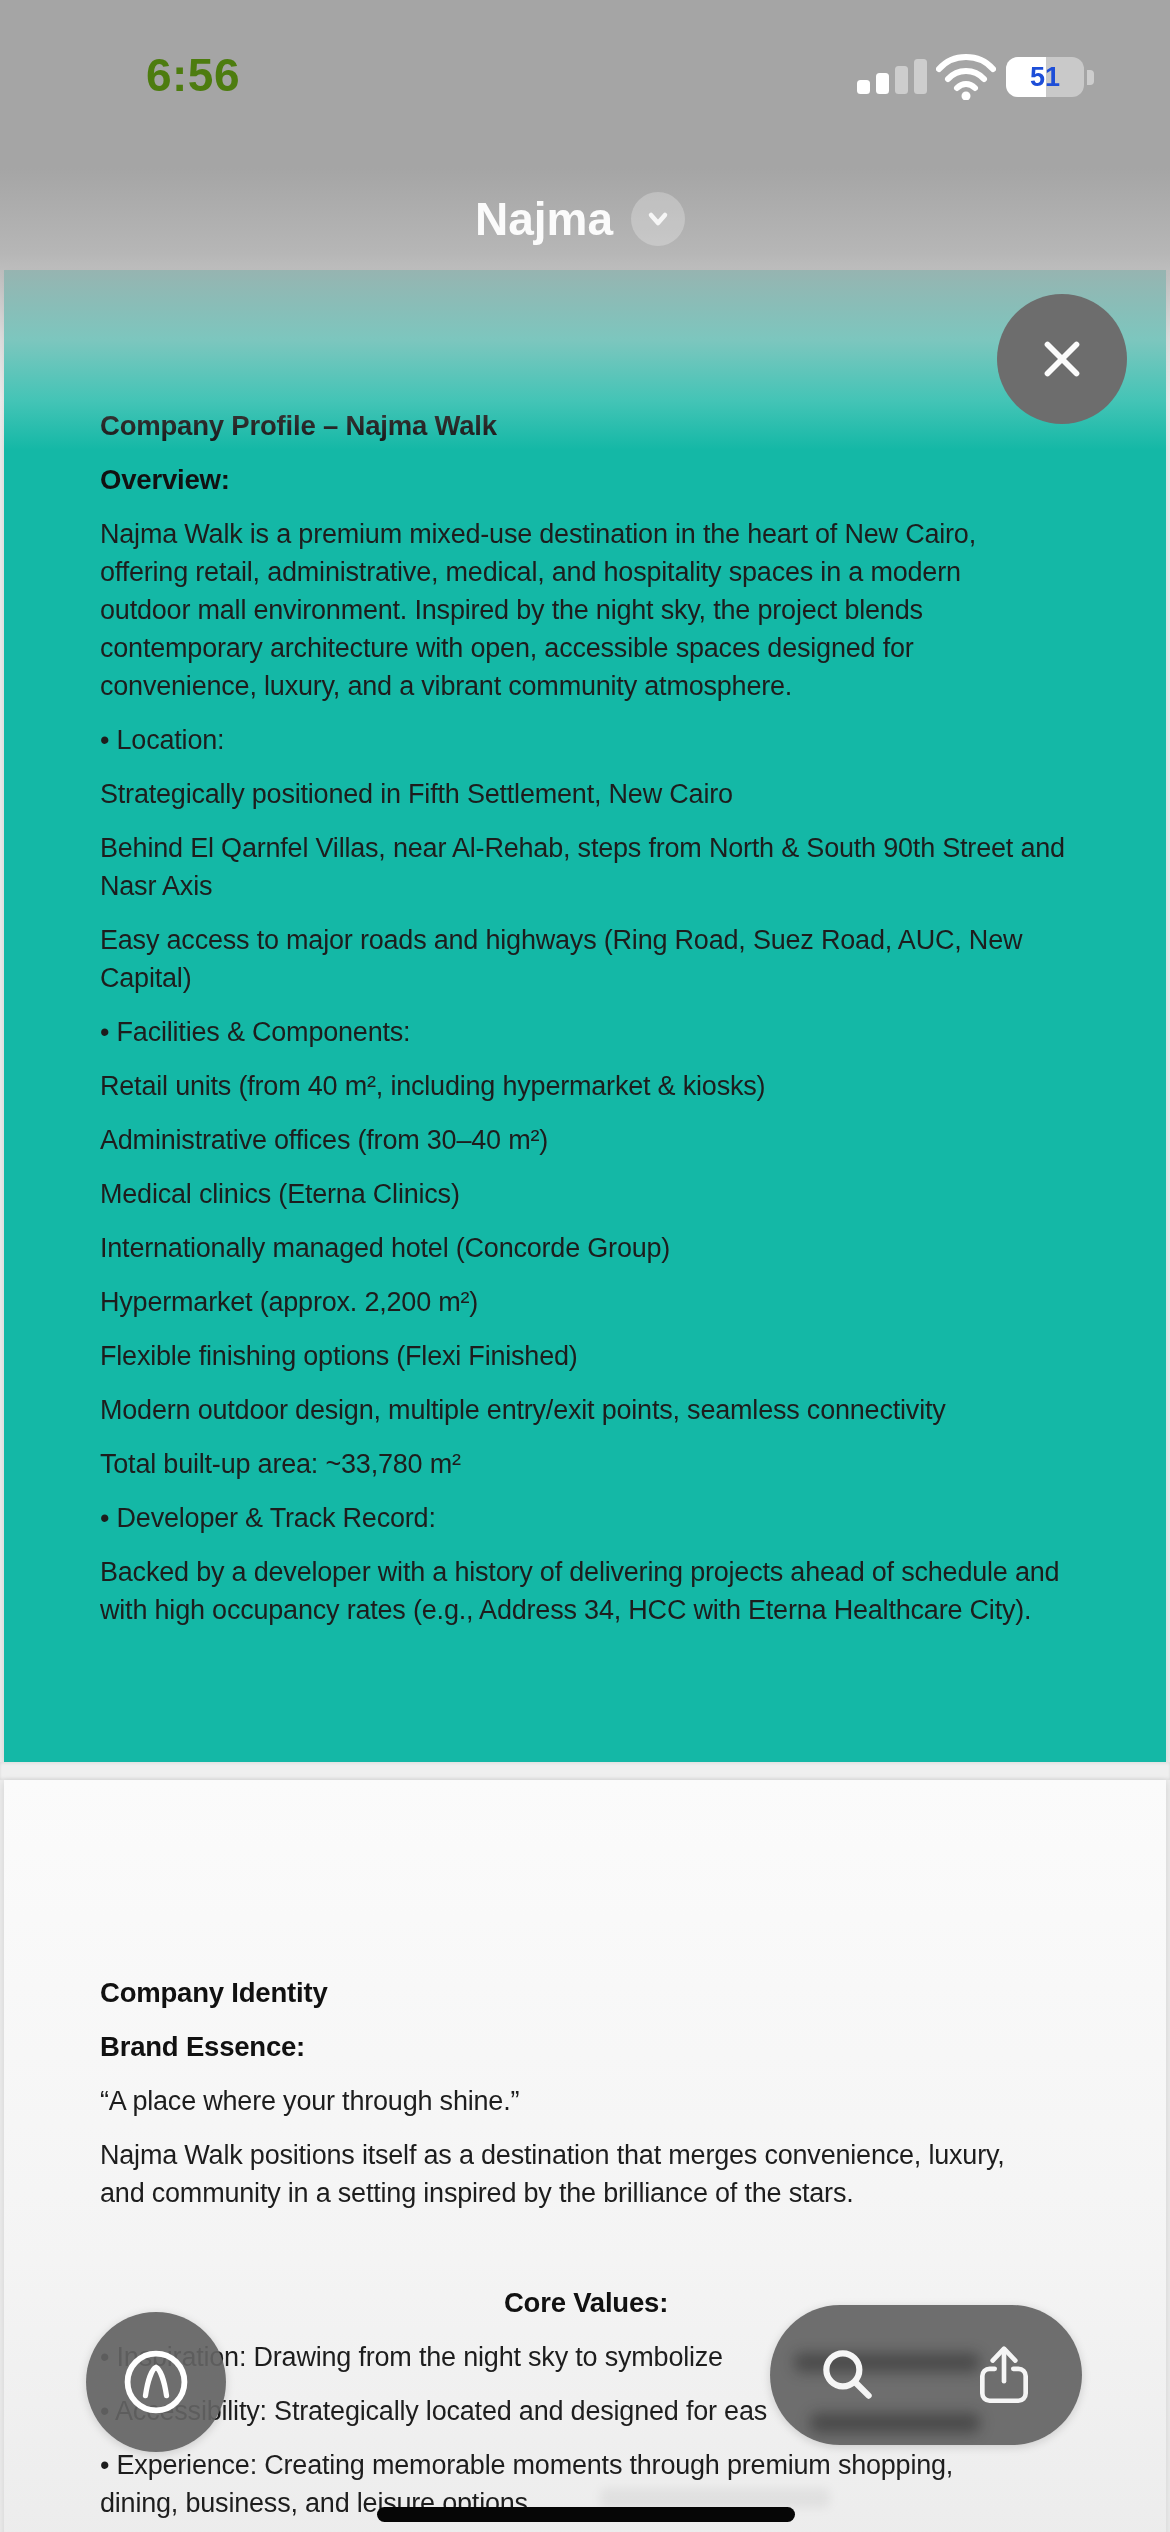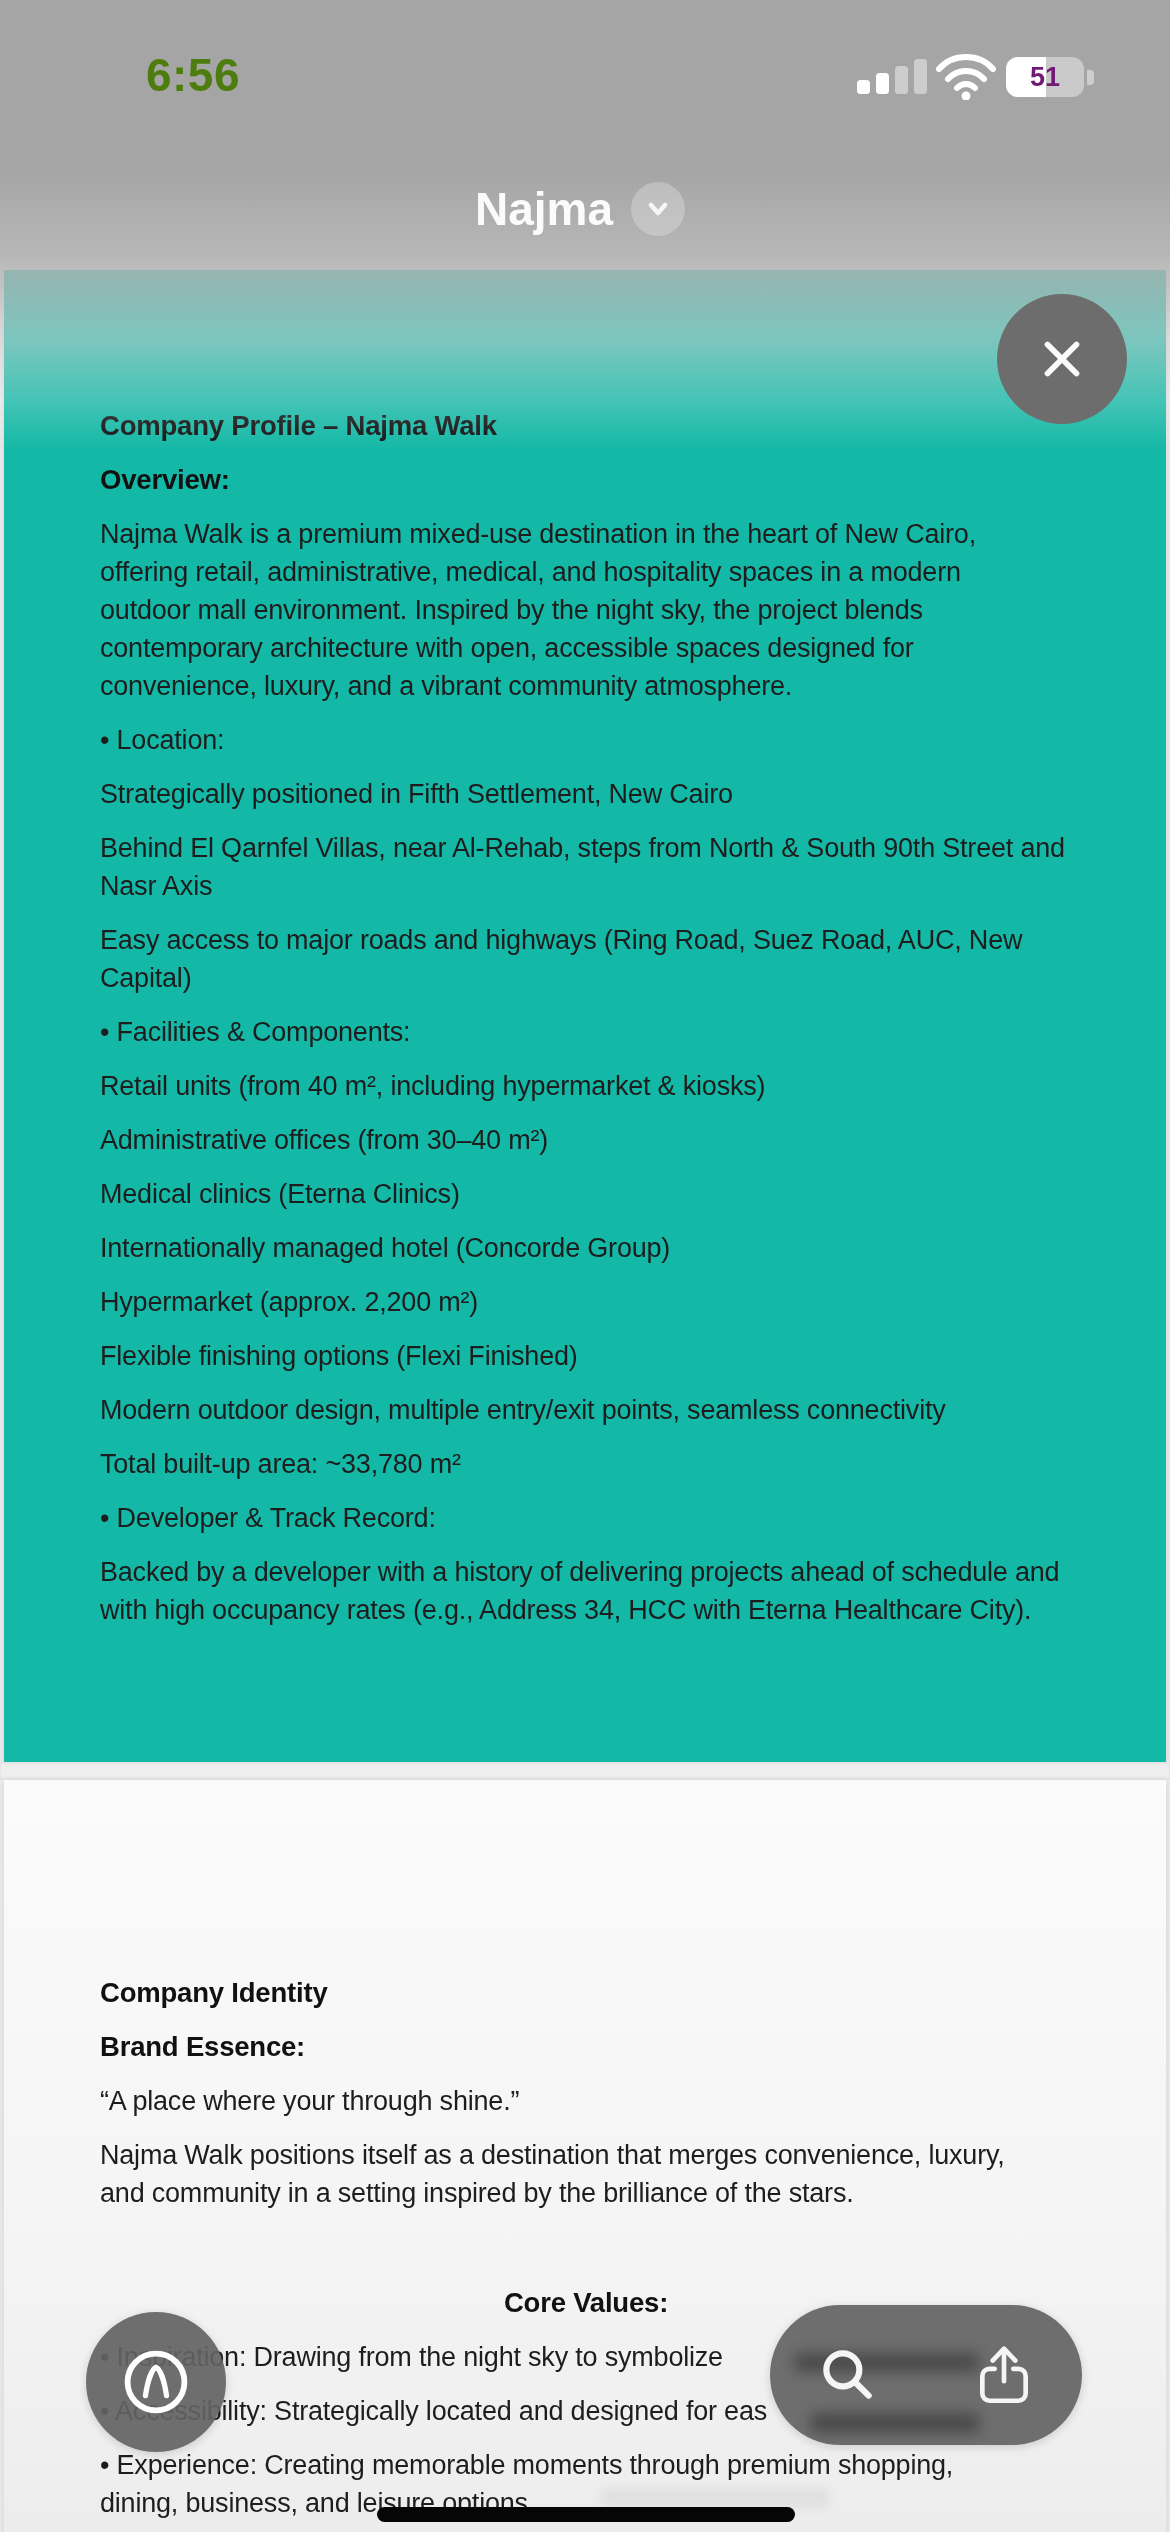--- a/index.html
+++ b/index.html
@@ -35,26 +35,26 @@
       rgba(255,255,255,0) 450px);}
   .statusbar{position:absolute;left:0;top:0;right:0;height:120px;}
   .time{position:absolute;left:128px;top:48px;width:130px;text-align:center;
         font-size:46px;font-weight:600;color:#4d7c0f;letter-spacing:0.5px;}
   .sig{position:absolute;left:856px;top:56px;width:72px;height:38px;}
   .wifi{position:absolute;left:936px;top:54px;width:60px;height:46px;}
   .battery{position:absolute;left:1006px;top:57px;width:78px;height:40px;
            border-radius:12px;background:rgba(255,255,255,0.40);overflow:hidden;}
   .battery-fill{position:absolute;left:0;top:0;bottom:0;width:51%;background:#ffffff;}
   .battery-num{position:absolute;inset:0;display:flex;align-items:center;justify-content:center;
-               font-size:27px;font-weight:bold;color:#701a75;}
+               font-size:27px;font-weight:bold;color:#1d4ed8;}
   .battery-cap{position:absolute;left:1087px;top:70px;width:7px;height:15px;
                border-radius:0 4px 4px 0;background:rgba(255,255,255,0.45);}
 
   .navrow{position:absolute;left:0;top:150px;right:0;height:130px;}
-  .nav-title-btn{position:absolute;left:430px;top:14px;width:300px;height:90px;
+  .nav-title-btn{position:absolute;left:430px;top:24px;width:300px;height:90px;
                  display:flex;align-items:center;justify-content:center;gap:18px;}
   .nav-title{font-size:46px;font-weight:600;color:#fbfbfb;}
   .chev-badge{width:54px;height:54px;border-radius:50%;background:rgba(255,255,255,0.25);
               display:flex;align-items:center;justify-content:center;}
   .close-btn{position:absolute;left:997px;top:144px;width:130px;height:130px;border-radius:50%;
              background:#6d6d6d;display:flex;align-items:center;justify-content:center;}
 
   
   .markup-btn{position:absolute;left:86px;top:2312px;width:140px;height:140px;border-radius:50%;
               background:rgba(99,99,99,0.92);display:flex;align-items:center;justify-content:center;

